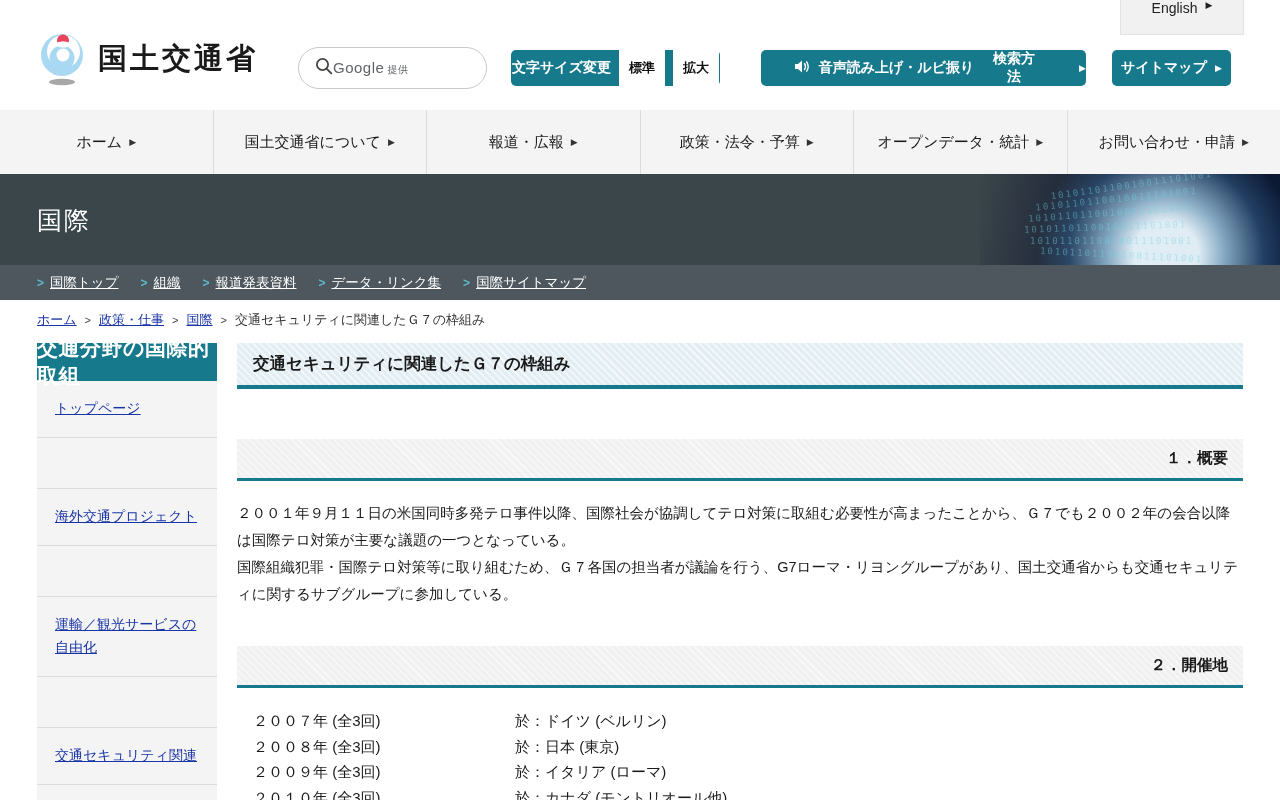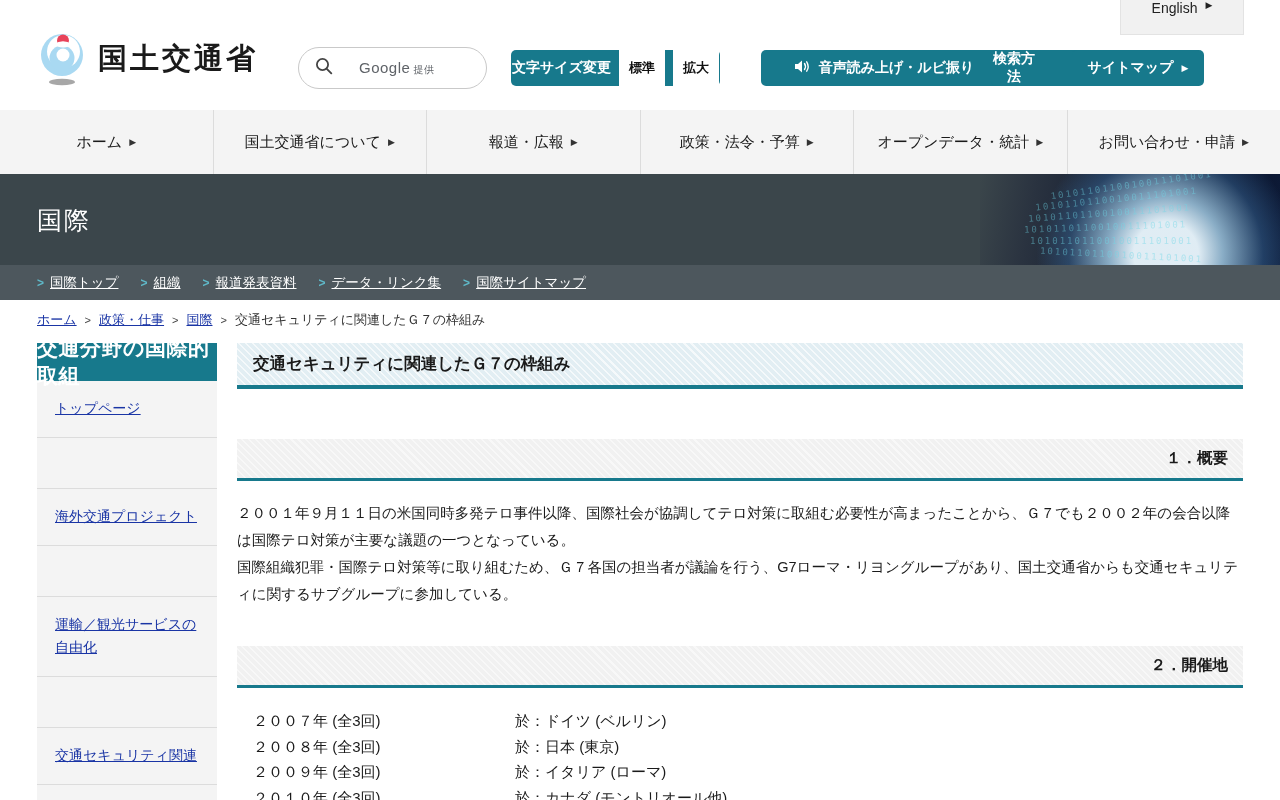--- a/index.html
+++ b/index.html
@@ -10,35 +10,35 @@
   .header { position:relative; height:110px; background:#fff; }
   .english-btn { position:absolute; top:0; right:36px; width:124px; height:35px;
     background:#f1f1f1; border:1px solid #e3e3e3; border-top:none;
     display:flex; align-items:flex-start; justify-content:center; gap:8px;
     font-size:14px; color:#222; cursor:pointer; }
   .english-btn .arr { font-size:9px; }
   .logo { position:absolute; left:36px; top:28px; display:flex; align-items:center; gap:10px; cursor:pointer; }
   .logo-text { font-size:29px; font-weight:bold; letter-spacing:3px; color:#1a1a1a; }
   .search-pill { position:absolute; left:298px; top:47px; width:189px; height:42px;
     border:1px solid #c9c9c9; border-radius:21px; background:#fff;
-    display:flex; align-items:center; padding:0 16px; gap:26px; cursor:text; }
+    display:flex; align-items:center; padding:0 16px; cursor:text; }
   .search-text { color:#5f6368; font-size:15px; letter-spacing:.5px; }
   .search-text .provided { font-size:10px; margin-left:3px; }
   .teal-btn { position:absolute; top:50px; height:36px; background:#17798c; color:#fff;
     border:none; border-radius:5px; display:flex; align-items:center; justify-content:center;
     gap:8px; font-size:14px; font-weight:bold; cursor:pointer;
     font-family:"Liberation Sans","DejaVu Sans",sans-serif; }
   .teal-btn .arr { font-size:9px; }
   .btn-fontsize { left:511px; width:209px; gap:8px; }
   .white-pill { background:#fff; color:#111; border-radius:4px; font-size:13px; font-weight:bold;
     padding:15px 9px; border:1px solid #fff; cursor:pointer;
     font-family:"Liberation Sans","DejaVu Sans",sans-serif; }
   .btn-tts { left:761px; width:246px; }
   .btn-search-method { left:991px; width:95px;gap:42px; }
-  .btn-sitemap { left:1072px; width:132px; }
+  .btn-sitemap { left:1112px; width:119px; }
 
   
   .gnav { height:64px; background:#f4f4f4; display:flex; align-items:stretch; }
   .gnav-item { flex:1; display:flex; align-items:center; justify-content:center; gap:7px;
     font-size:15px; color:#1a1a1a; cursor:pointer; position:relative; }
   .gnav-item + .gnav-item { border-left:1px solid #dcdcdc; }
   .gnav-item .arr { font-size:9px; color:#333; }
 
   
   .banner { position:relative; height:91px; background:#3b464b; overflow:hidden; }

